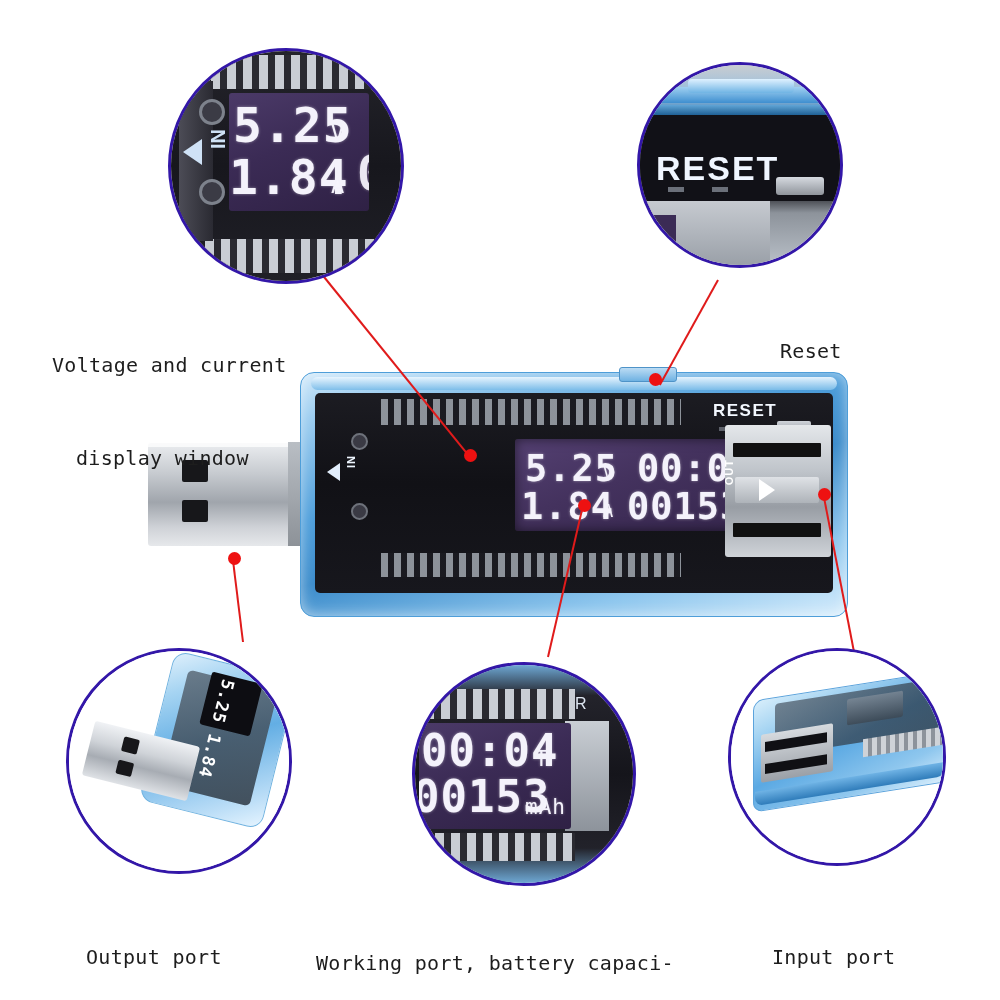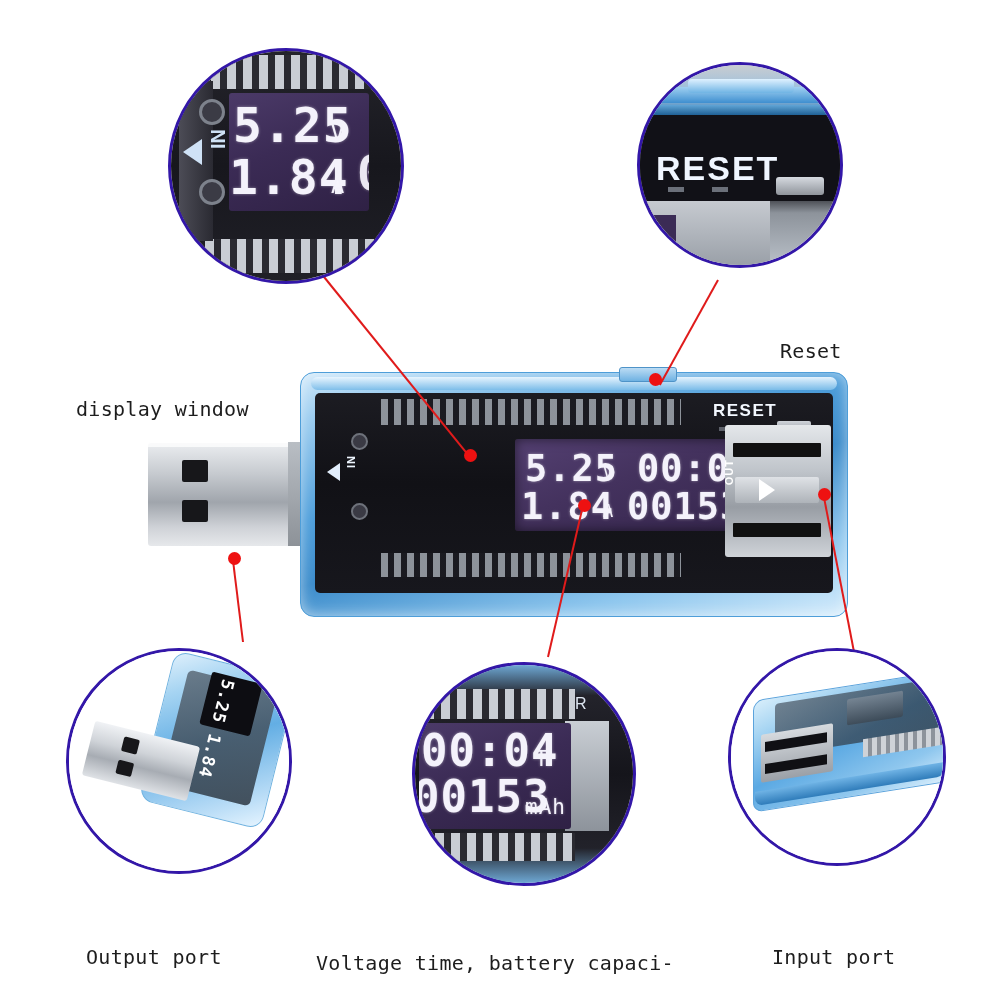--- a/index.html
+++ b/index.html
@@ -209,21 +209,22 @@
       <div class="lcd" style="left:58px;top:42px;width:140px;height:118px;">
         <div class="seg" style="left:4px;top:4px;font-size:48px;">5.25</div>
         <div class="seg unit" style="left:102px;top:28px;font-size:22px;">V</div>
         <div class="seg" style="left:0px;top:56px;font-size:48px;">1.84</div>
         <div class="seg unit" style="left:102px;top:80px;font-size:22px;">A</div>
         <div class="seg" style="left:128px;top:52px;font-size:48px;opacity:.95;">0</div>
       </div>
     </div>
   </div>
   <div class="caption" style="left:52px;top:288px;">
-    <div style="padding-left:24px;margin-top:44px;">display window</div>
+    <div>Voltage and current</div>
+    <div style="padding-left:24px;">display window</div>
   </div>
 
   <div class="bubble" style="left:637px;top:62px;width:200px;height:200px;">
     <div class="inner" style="background:linear-gradient(180deg,#c9ccd1 0%,#8fbde0 16%,#2f6fa8 26%,#15151b 34%,#101016 62%,#8d939b 74%,#b9c0c8 100%);">
 
       <div style="position:absolute;left:0;top:22px;width:200px;height:16px;
                   background:linear-gradient(180deg,#9fd0f1,#3f8fd0);"></div>
       <div style="position:absolute;left:48px;top:14px;width:106px;height:14px;border-radius:4px;
                   background:linear-gradient(180deg,#dff1ff,#6fb4e4);"></div>
       <div style="position:absolute;left:0;top:40px;width:200px;height:10px;
@@ -288,21 +289,21 @@
         <div class="seg" style="left:2px;top:2px;font-size:44px;">00:04</div>
         <div class="seg unit" style="left:116px;top:24px;font-size:21px;">T</div>
         <div class="seg" style="left:-6px;top:48px;font-size:44px;">00153</div>
         <div class="seg unit" style="left:106px;top:72px;font-size:21px;">mAh</div>
       </div>
       <div style="position:absolute;left:12px;top:30px;color:#dfe7f2;font-size:15px;font-family:'Liberation Serif',serif;">®</div>
       <div style="position:absolute;left:160px;top:30px;color:#dfe7f2;font-size:16px;font-family:'Liberation Sans',sans-serif;">R</div>
     </div>
   </div>
   <div class="caption center" style="left:316px;top:886px;">
-    <div>Voltage time, battery capaci-</div>
+    <div>Working port, battery capaci-</div>
     
   </div>
 
   <div class="bubble" style="left:728px;top:648px;width:212px;height:212px;">
     <div class="inner" style="background:#ffffff;">
 
       <div style="position:absolute;left:22px;top:34px;width:196px;height:110px;border-radius:10px;
                   transform:skewY(-9deg);
                   background:linear-gradient(160deg,#d8eefb 0%,#a9d6f3 18%,#5ba9e3 48%,#8fc7ee 78%,#dcf0fd 100%);
                   border:1px solid #5ba3dc;"></div>

